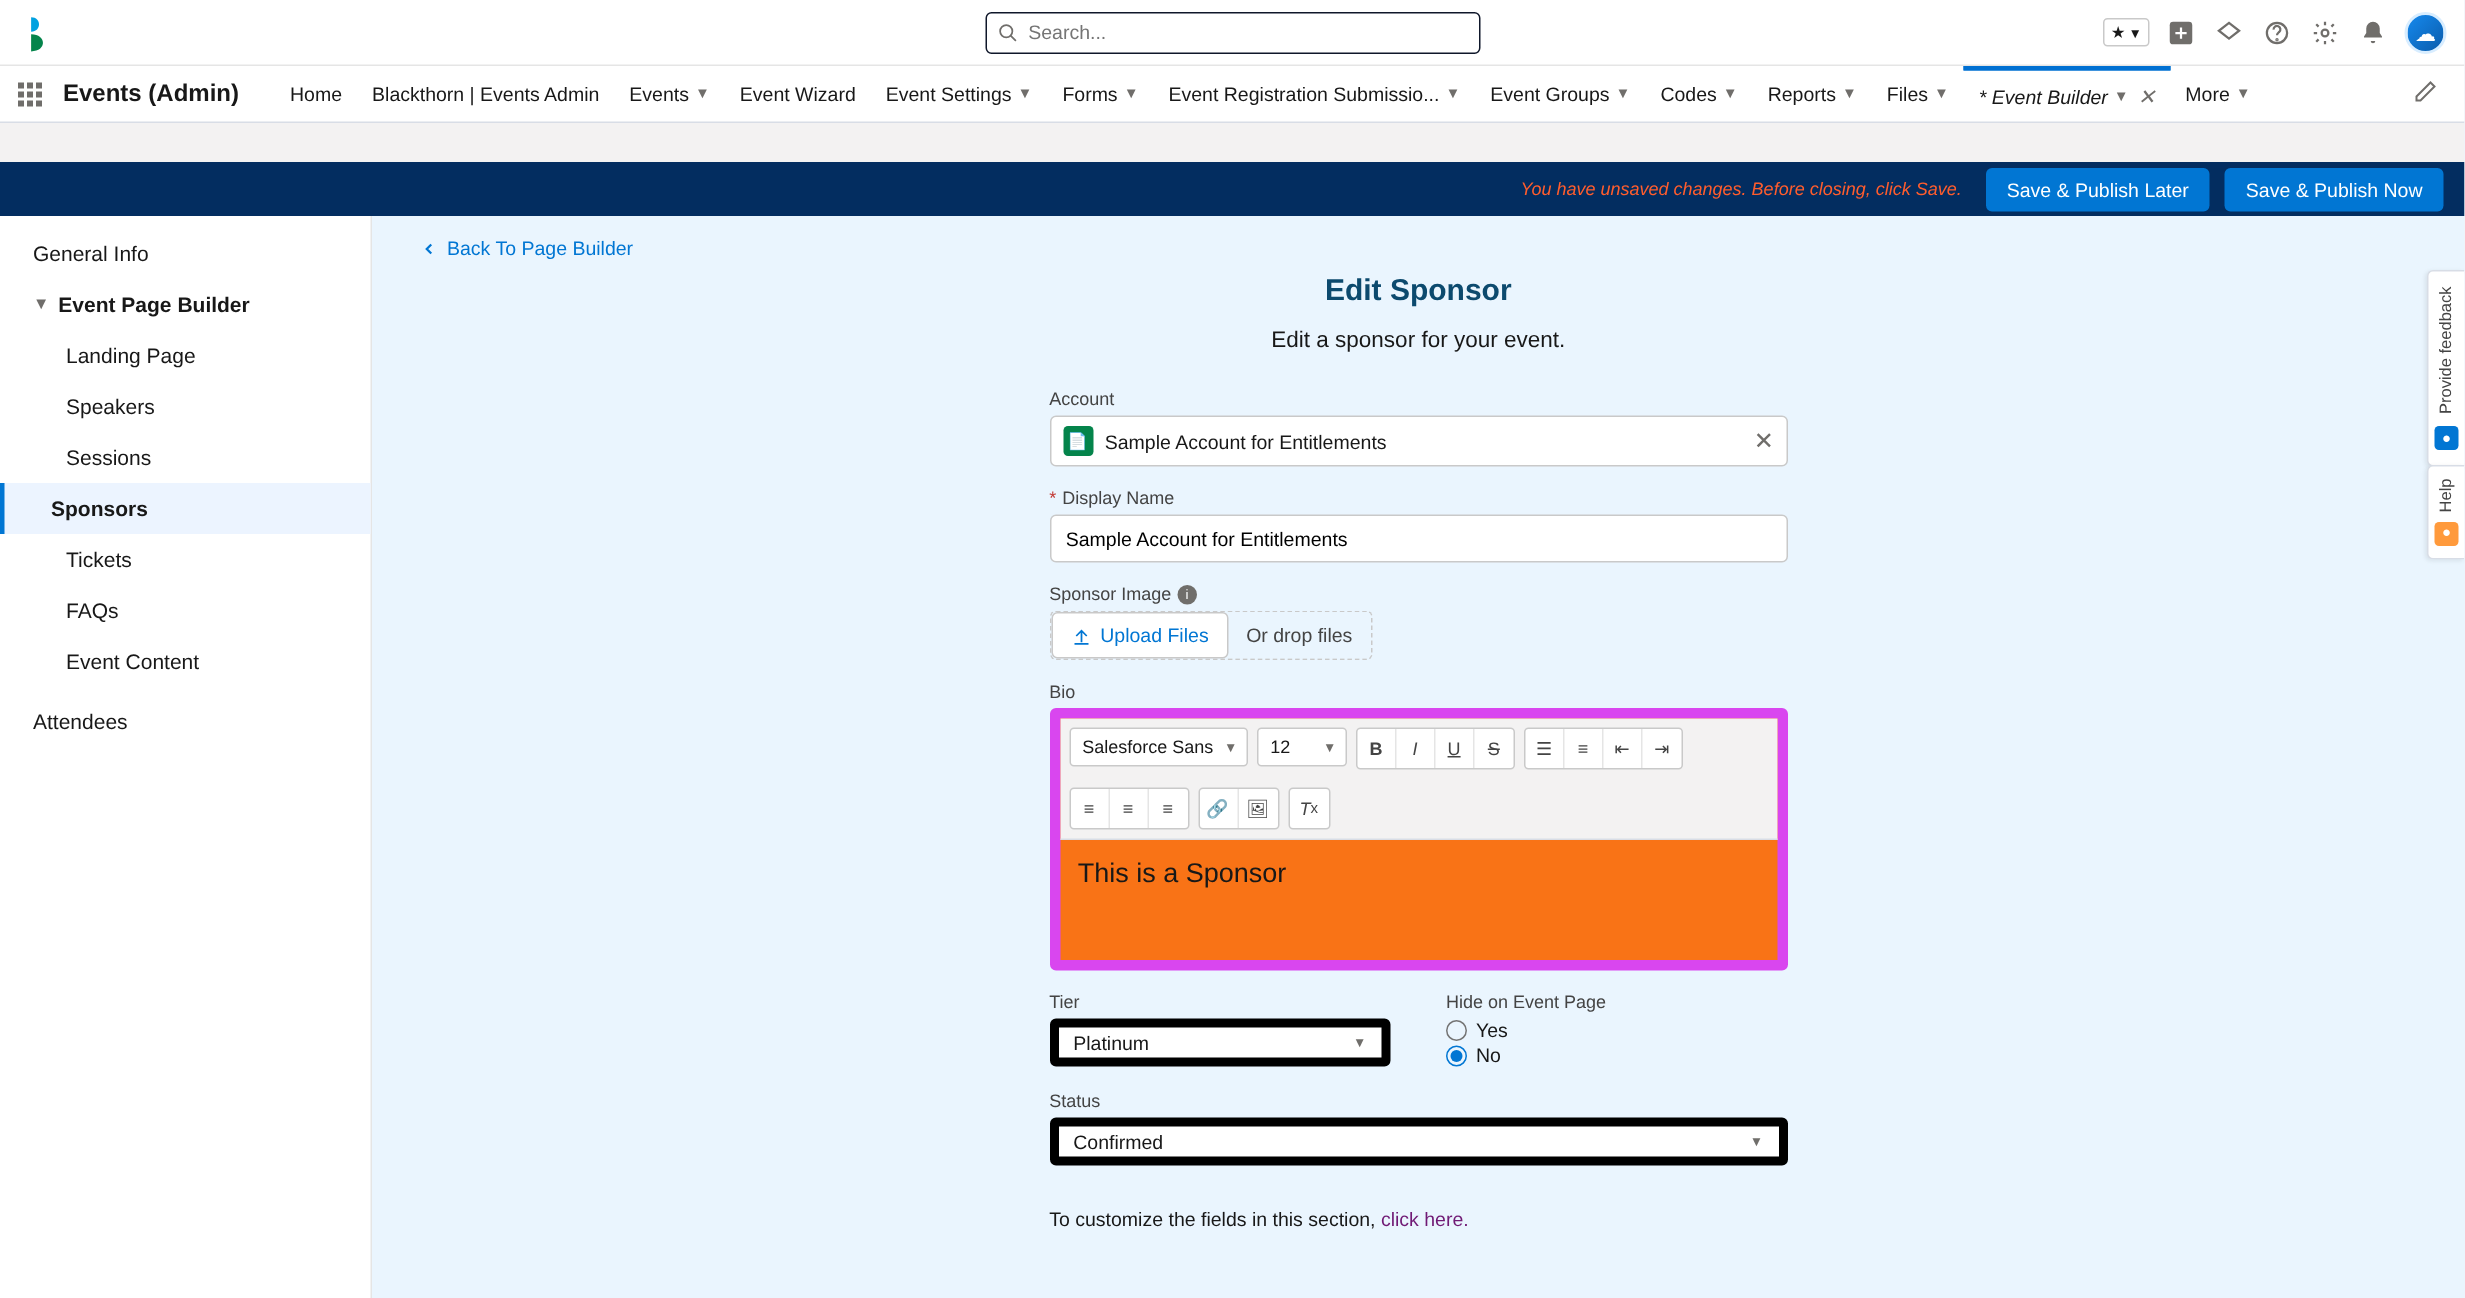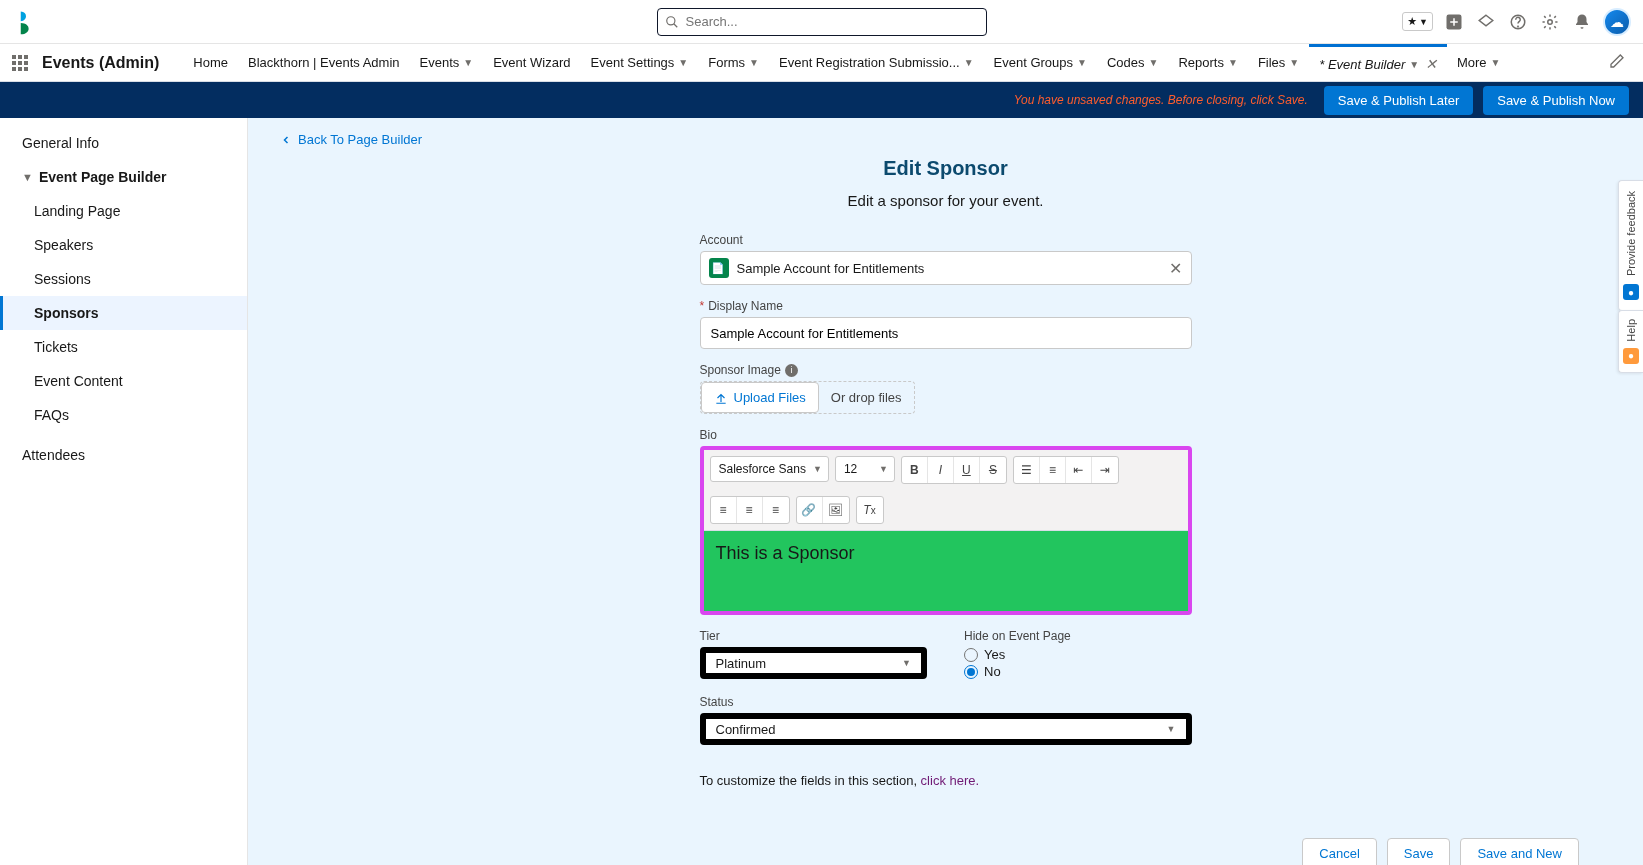--- a/index.html
+++ b/index.html
@@ -24,34 +24,34 @@
 .nav-items { display: flex; align-items: center; height: 100%; }
 .nav-item { display: flex; align-items: center; height: 100%; padding: 0 10px; font-size: 13px; color: #181818; cursor: pointer; white-space: nowrap; }
 .nav-item .chev { margin-left: 4px; color: #706e6b; font-size: 10px; }
 .nav-item.active-tab { border-top: 3px solid #0070d2; font-style: italic; padding-top:0; position:relative; }
 .nav-item.active-tab::before{content:'';position:absolute;top:-3px;left:0;right:0;height:3px;background:#0070d2;}
 .nav-close { margin-left: 6px; color: #706e6b; cursor:pointer; font-size:14px;}
 .nav-more { display:flex;align-items:center;padding:0 10px;cursor:pointer; }
 .nav-edit { margin-left: auto; color:#706e6b; cursor:pointer; padding:0 6px;}
 
 
-.save-bar { background: #032d60; height: 36px; display: flex; align-items: center; justify-content: flex-end; padding: 0 14px; gap: 10px; }
+.save-bar { background: #032d60; height: 36px; display: flex; align-items: center; justify-content: flex-end; padding: 0 14px; gap: 10px; margin-top: 26px; }
 .unsaved-msg { color: #ff5d2d; font-style: italic; font-size: 12px; margin-right: 6px; }
 .btn-primary { background: #0176d3; color: #fff; border: none; border-radius: 4px; padding: 7px 14px; font-size: 13px; cursor: pointer; }
 
 
 .main-wrap { display: flex; }
 .sidebar { width: 248px; background: #fff; border-right: 1px solid #e5e5e5; min-height: calc(100vh - 118px); padding-top: 8px; }
 .content { flex: 1; background: #eaf5fe; min-height: calc(100vh - 118px); padding: 14px 24px 30px; position:relative; }
 
 
 .side-item { padding: 9px 16px 9px 22px; font-size: 14px; cursor: pointer; display:flex; align-items:center; }
 .side-item.bold { font-weight: 600; }
 .side-item .chev-d { margin-right: 6px; color:#706e6b; font-size:11px; }
-.side-sub { padding-left: 34px; }
+.side-sub { padding-left: 44px; }
 .side-item.active { background: #ecf4ff; font-weight: 700; border-left: 3px solid #0176d3; padding-left:31px;}
 
 
 .back-link { display: flex; align-items: center; color: #0176d3; font-size: 13px; cursor: pointer; margin-bottom: 10px; margin-left:8px;}
 .back-link svg{margin-right:6px;}
 
 
 .page-title { text-align: center; font-size: 20px; font-weight: 700; color: #0c4a6e; margin-top: 6px; }
 .page-sub { text-align: center; font-size: 15px; color: #181818; margin-top: 12px; margin-bottom: 24px; }
 .form { max-width: 492px; margin: 0 auto; }
@@ -61,21 +61,21 @@
 .input-box { width: 100%; height: 32px; border: 1px solid #c9c9c9; border-radius: 4px; padding: 0 10px; font-size: 13px; background:#fff; }
 .lookup { display:flex; align-items:center; height:34px; border:1px solid #c9c9c9; border-radius:4px; background:#fff; padding:0 8px; }
 .lookup-icon{width:20px;height:20px;background:#04844b;border-radius:3px;display:flex;align-items:center;justify-content:center;color:#fff;font-size:11px;margin-right:8px;}
 .lookup-clear{margin-left:auto;color:#706e6b;cursor:pointer;font-size:16px;}
 .field { margin-bottom: 14px; }
 .upload-row{display:flex;align-items:center;gap:10px;border:1px dashed #c9c9c9;border-radius:4px;padding:0;width:fit-content;}
 .upload-btn{display:flex;align-items:center;gap:6px;border:1px solid #c9c9c9;border-radius:4px;padding:7px 12px;color:#0176d3;background:#fff;font-size:13px;cursor:pointer;}
 .drop-txt{padding:0 12px 0 2px;font-size:13px;color:#444;}
 
 
-.rte{border:4px solid #d946ef;border-radius:4px;background:#22c55e;}
+.rte{border:7px solid #d946ef;border-radius:4px;background:#f97316;}
 .rte-toolbar{background:#f3f2f2;padding:6px;display:flex;flex-wrap:wrap;gap:6px;border-bottom:1px solid #d8dde6;}
 .rte-row2{width:100%;display:flex;gap:6px;margin-top:6px;}
 .rte-group{display:flex;border:1px solid #c9c9c9;border-radius:3px;background:#fff;}
 .rte-btn{min-width:26px;height:26px;display:flex;align-items:center;justify-content:center;border-right:1px solid #e5e5e5;cursor:pointer;font-size:12px;color:#444;}
 .rte-btn:last-child{border-right:none;}
 .rte-select{height:26px;border:1px solid #c9c9c9;border-radius:3px;background:#fff;padding:0 22px 0 8px;font-size:12px;display:flex;align-items:center;position:relative;cursor:pointer;}
 .rte-select::after{content:'▼';position:absolute;right:6px;font-size:9px;color:#706e6b;}
 .rte-body{min-height:80px;padding:12px;font-size:18px;}
 
 .two-col{display:flex;gap:37px;}
@@ -244,24 +244,24 @@
     <div class="side-item side-sub">
         <span>Sessions</span>
       </div>
     <div class="side-item side-sub active">
         <span>Sponsors</span>
       </div>
     <div class="side-item side-sub">
         <span>Tickets</span>
       </div>
     <div class="side-item side-sub">
+        <span>FAQs</span>
+      </div>
+    <div class="side-item side-sub">
         <span>Event Content</span>
-      </div>
-    <div class="side-item side-sub">
-        <span>FAQs</span>
       </div>
     <div class="side-item" style="margin-top:6px;">
         <span>Attendees</span>
       </div>
   </div>
 
   <div class="content">
     <div class="back-link">
       <svg width="12" height="12" viewBox="0 0 24 24" fill="none" stroke="#0176d3" stroke-width="3">
           <path d="M15 18l-6-6 6-6"></path>

